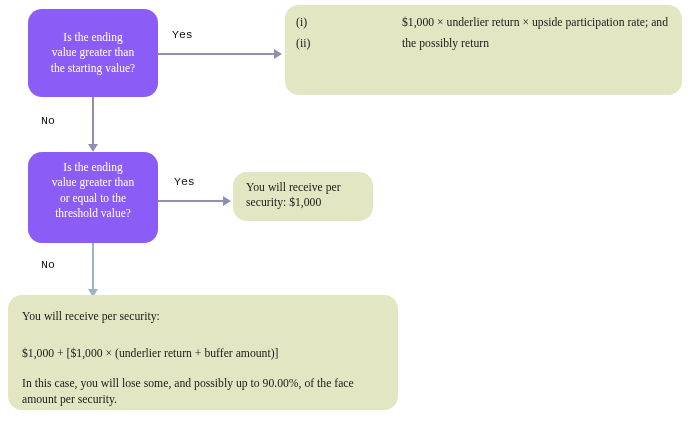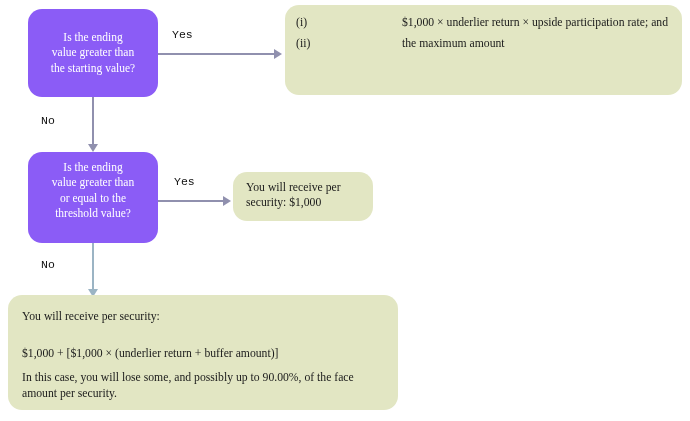--- a/index.html
+++ b/index.html
@@ -70,21 +70,21 @@
     line-height: 1.28;
   }
 
   #outcome-3 {
     left: 8px; top: 295px; width: 390px; height: 115px;
     padding: 14px 14px 0 14px;
     font-size: 11.7px;
     line-height: 1.3;
   }
   #outcome-3 .line-lead { display: block; margin-bottom: 22px; }
-  #outcome-3 .formula { display: block; margin-bottom: 9px; }
+  #outcome-3 .formula { display: block; margin-bottom: 15px; }
   #outcome-3 .note { display: block; }
 
   .em { font-style: italic; }
 
   
   .hline {
     position: absolute;
     height: 2px;
   }
   .vline {
@@ -134,21 +134,21 @@
   <div class="hline c-purple" style="left:158px; top:53px; width:117px;"></div>
   <div class="arrow-head-right ah-purple-r" style="left:274px; top:49px;"></div>
 
   <div class="outcome" id="outcome-1">
     <div class="listrow">
       <span class="marker">(i)</span>
       <span class="itemtext">$1,000 × underlier return × upside participation rate; and</span>
     </div>
     <div class="listrow">
       <span class="marker">(ii)</span>
-      <span class="itemtext">the maximum amount</span>
+      <span class="itemtext">the possibly return</span>
     </div>
   </div>
 
   <div class="edge-label" style="left:41px; top:114px;">No</div>
   <div class="vline c-purple" style="left:92px; top:97px; height:48px;"></div>
   <div class="arrow-head-down ah-purple-d" style="left:88px; top:144px;"></div>
 
   <div class="decision" id="decision-2">
     <span class="dtext">Is the ending
 value greater than

